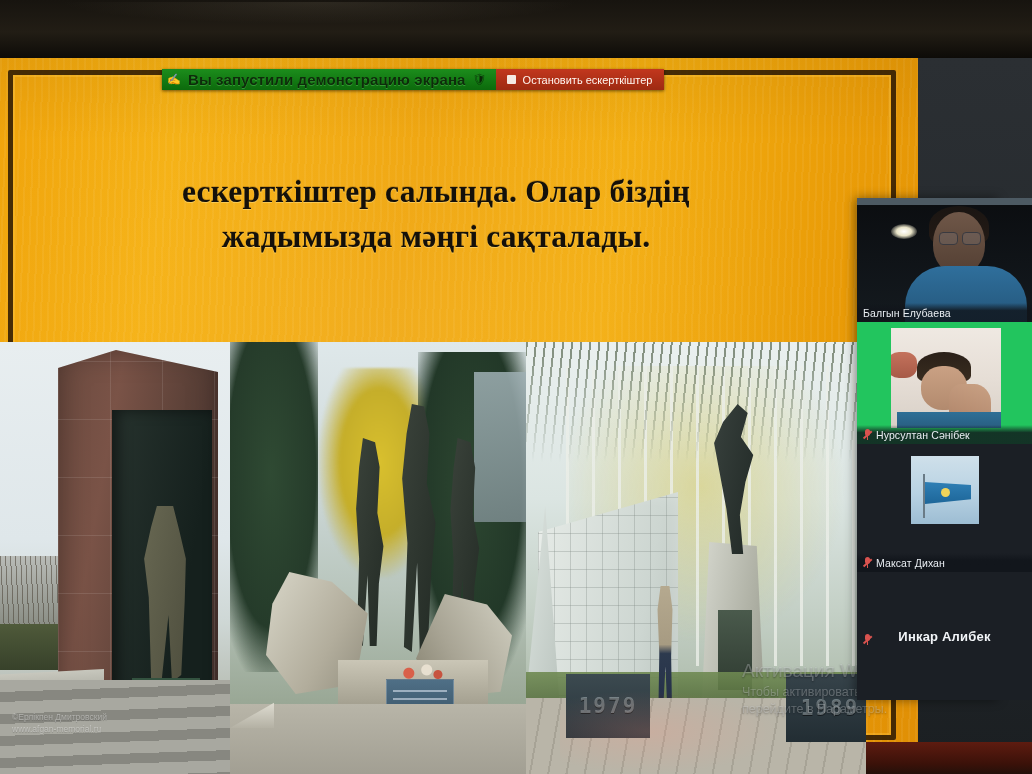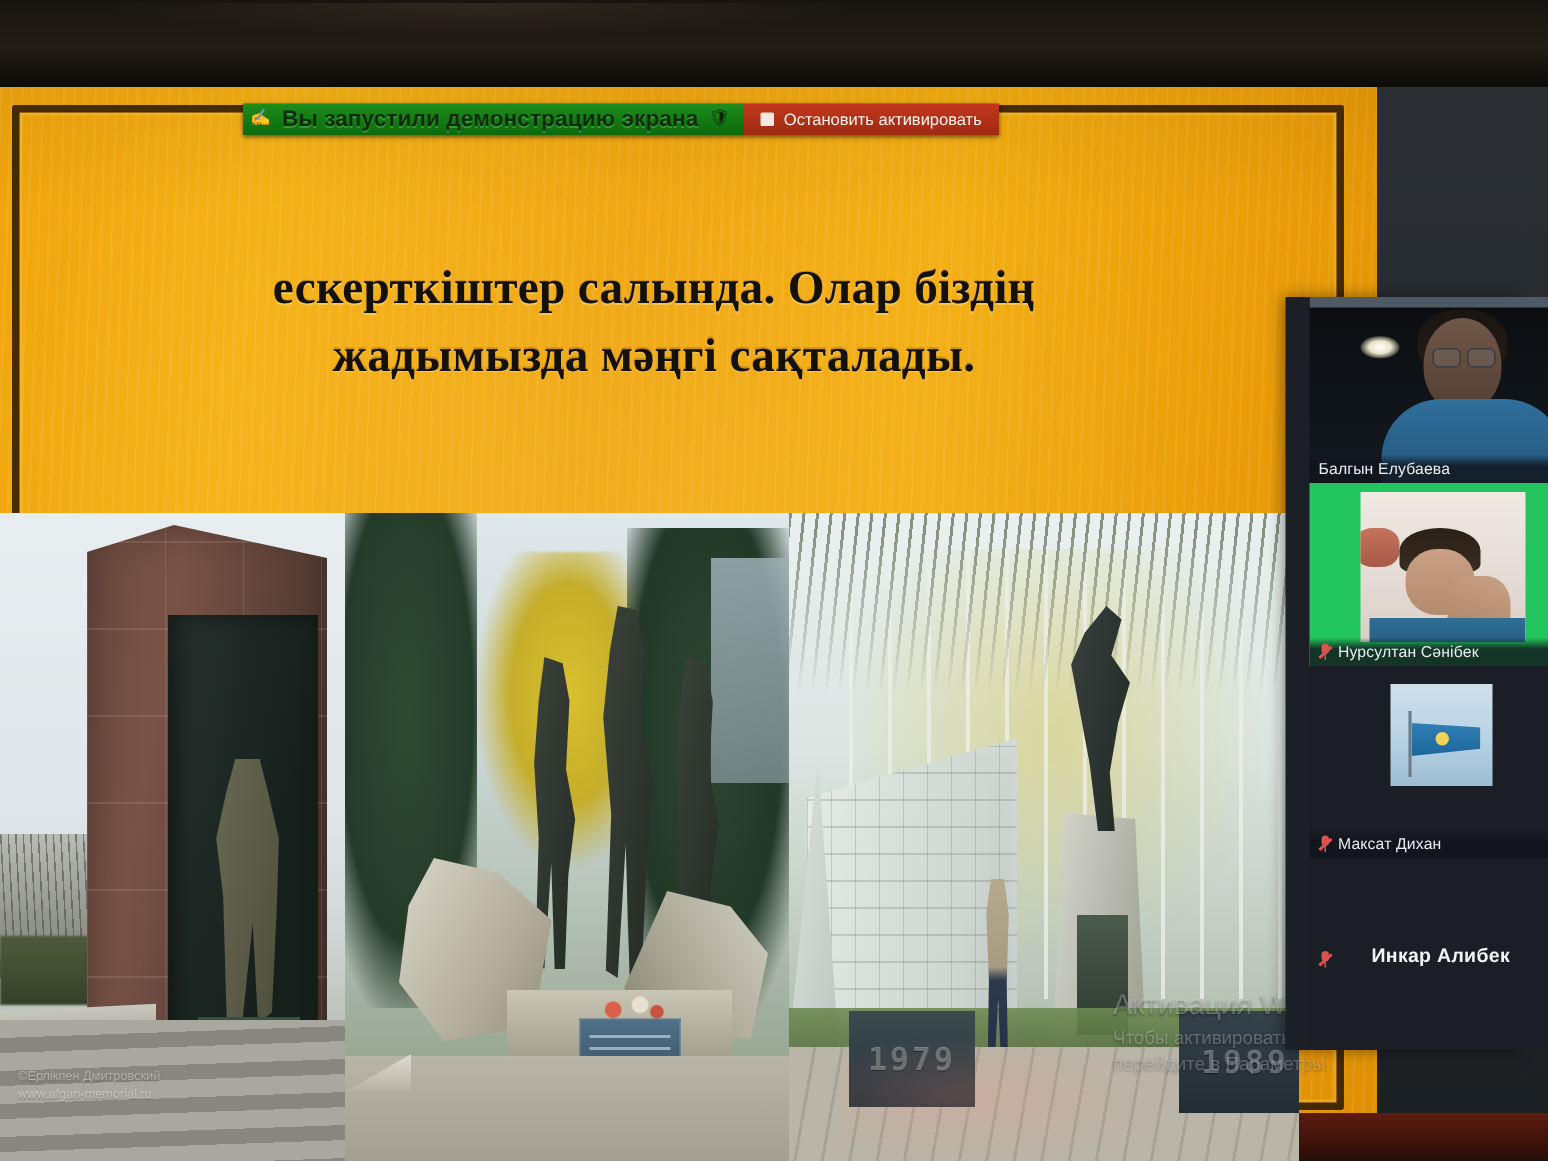--- a/index.html
+++ b/index.html
@@ -160,21 +160,21 @@
                repeating-linear-gradient(0deg,rgba(0,0,0,.07) 0 14px,rgba(0,0,0,0) 14px 16px);}
 
   
   .desk-right{position:absolute;left:918px;top:58px;width:114px;height:700px;
     background:linear-gradient(180deg,#2b2f33,#23282c 60%,#1b1f22);}
   .desk-bottom{position:absolute;left:0;top:742px;width:1032px;height:32px;
     background:linear-gradient(180deg,#5e1c10,#3a1109 70%,#23100a);}
 
   
   .panel{position:absolute;left:857px;top:198px;width:143px;height:502px;
-    background:#1c2026;z-index:20;box-shadow:-2px 0 10px rgba(0,0,0,.45);padding-left:16px;}
+    background:#1c2026;z-index:20;box-shadow:-2px 0 10px rgba(0,0,0,.45);}
   .tile{position:relative;width:175px;overflow:hidden;}
   .tile .namebar{position:absolute;left:0;bottom:0;width:175px;height:19px;
     display:flex;align-items:center;gap:4px;padding-left:6px;
     background:linear-gradient(180deg,rgba(18,22,28,.0),rgba(16,20,26,.82) 40%);}
   .tile .nm{color:#e9edf2;font-size:10.5px;white-space:nowrap;letter-spacing:.1px;}
   .mic-off{width:9px;height:12px;position:relative;display:inline-block;}
   .mic-off .body{position:absolute;left:2px;top:0;width:5px;height:7px;border-radius:3px;background:#d9534f;}
   .mic-off .stand{position:absolute;left:4px;top:7px;width:1px;height:4px;background:#d9534f;}
   .mic-off .bar{position:absolute;left:-1px;top:5px;width:11px;height:1.5px;background:#d9534f;transform:rotate(-42deg);}
 
@@ -327,21 +327,21 @@
   <div class="desk-bottom"></div>
 
   <div class="share-bar">
     <div class="share-green">
       <span class="share-ico">✍</span>
       <span class="lbl">Вы запустили демонстрацию экрана</span>
       <span class="share-ico">🛡</span>
     </div>
     <div class="share-red">
       <span class="stop-sq"></span>
-      <span class="lbl">Остановить активировать</span>
+      <span class="lbl">Остановить ескерткіштер</span>
     </div>
   </div>
 
   <div class="panel">
 
     <div class="tile t1">
       <div class="t1-topbar"></div>
       <div class="t1-lamp"></div>
       <div class="t1-hair"></div>
       <div class="t1-head"></div>

